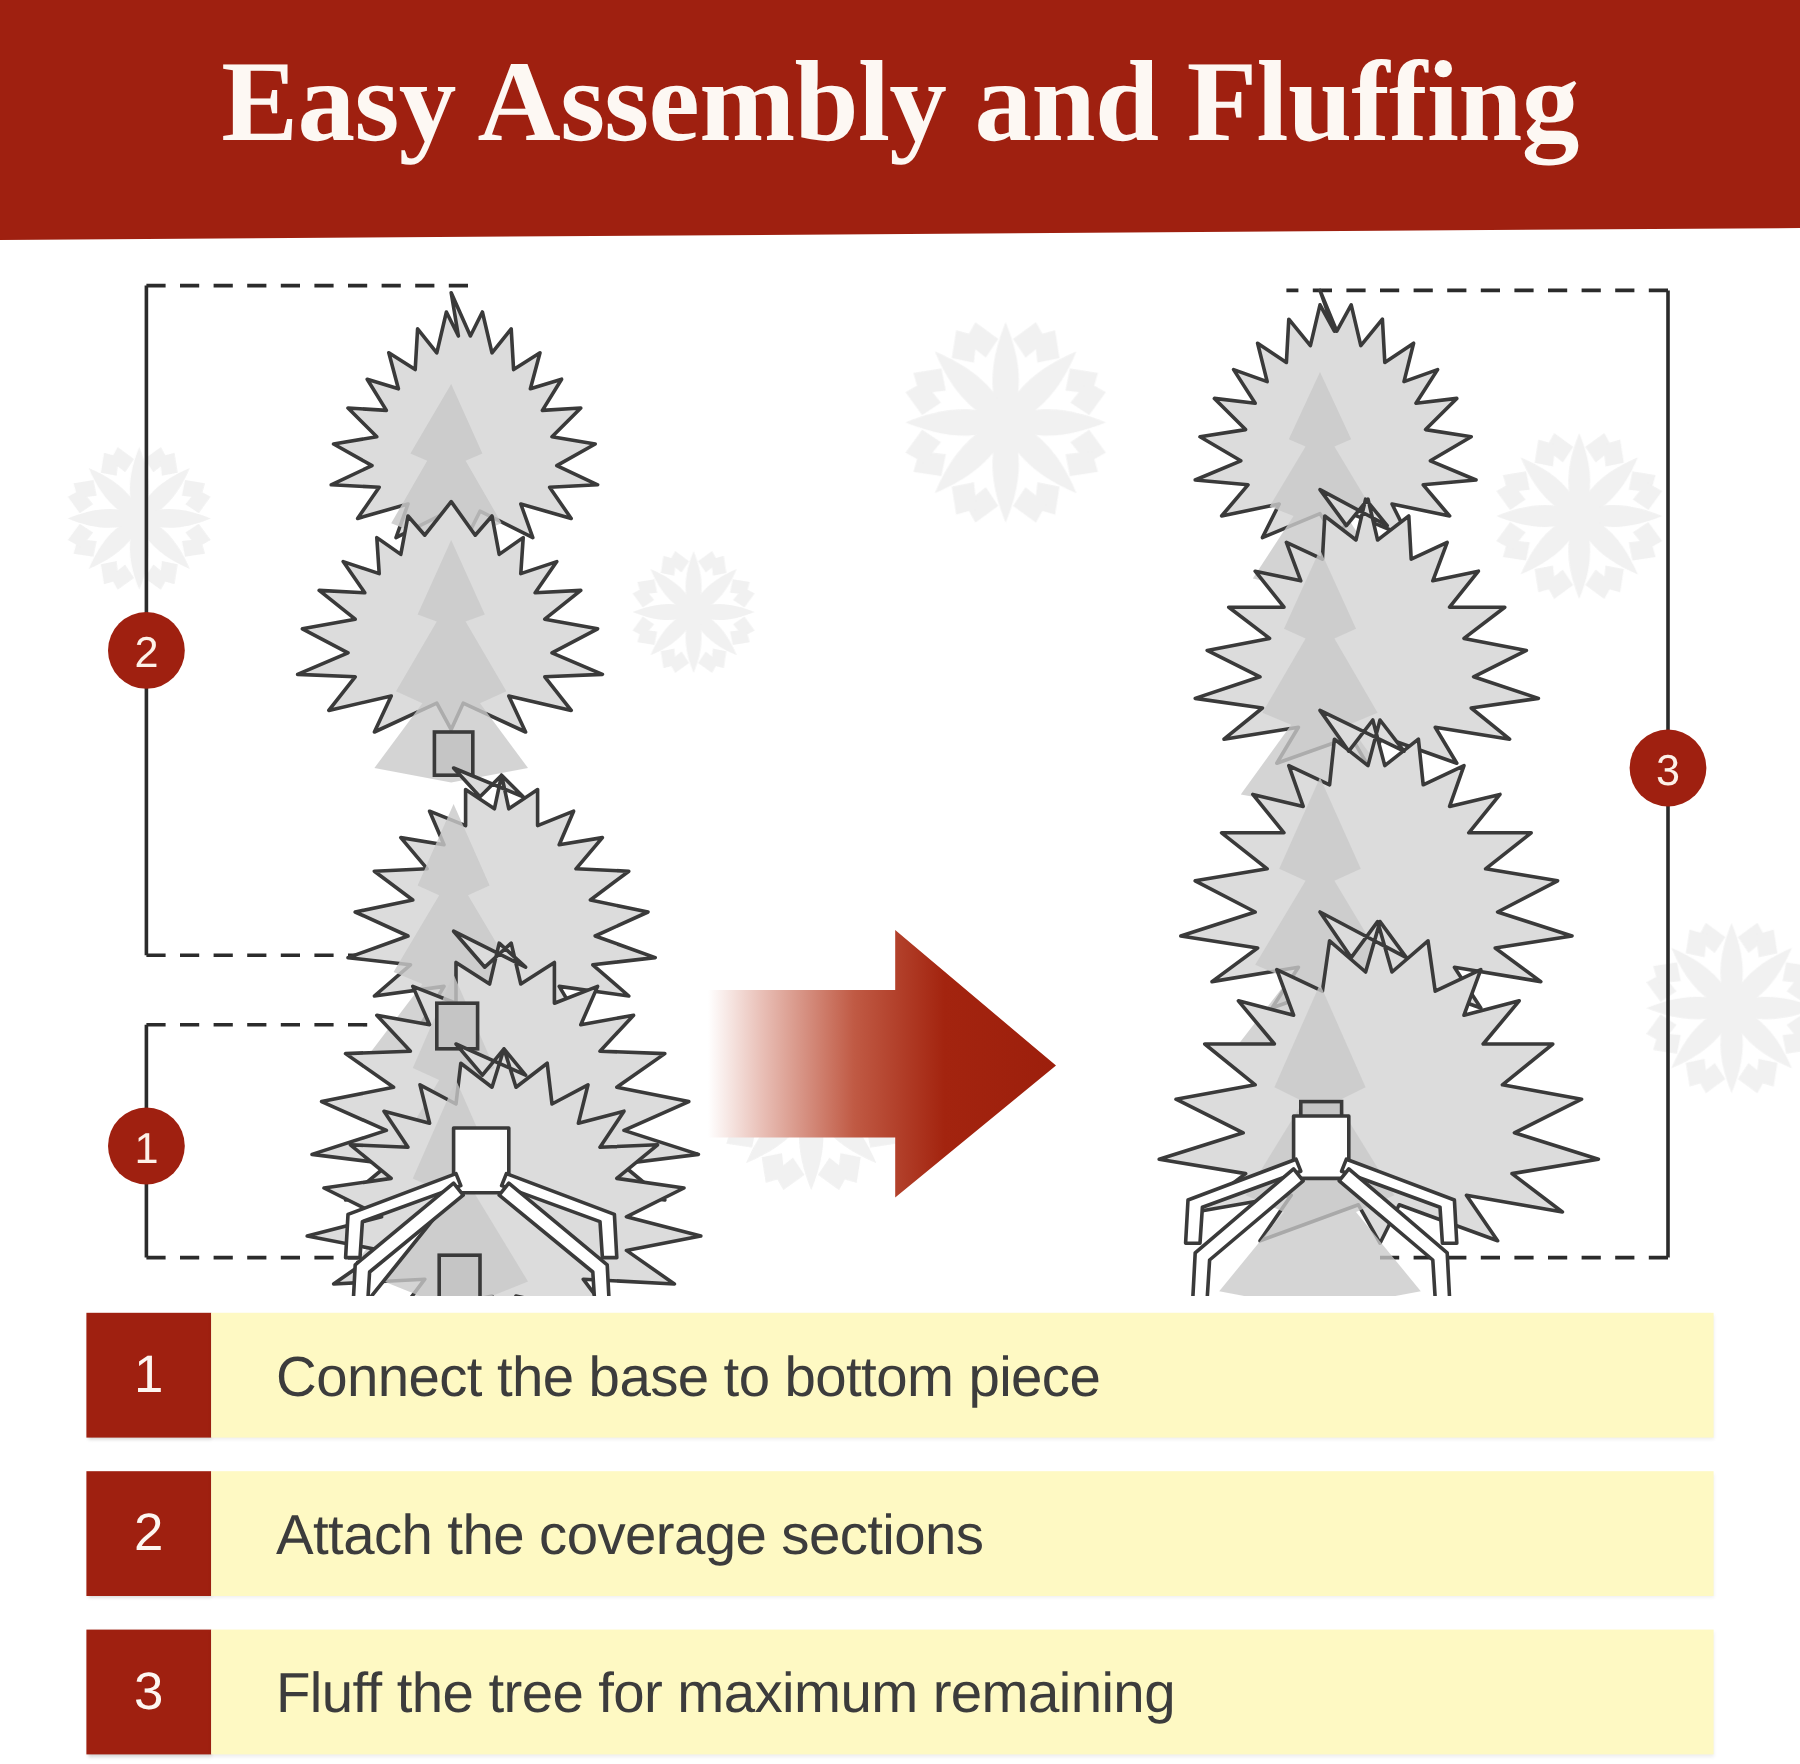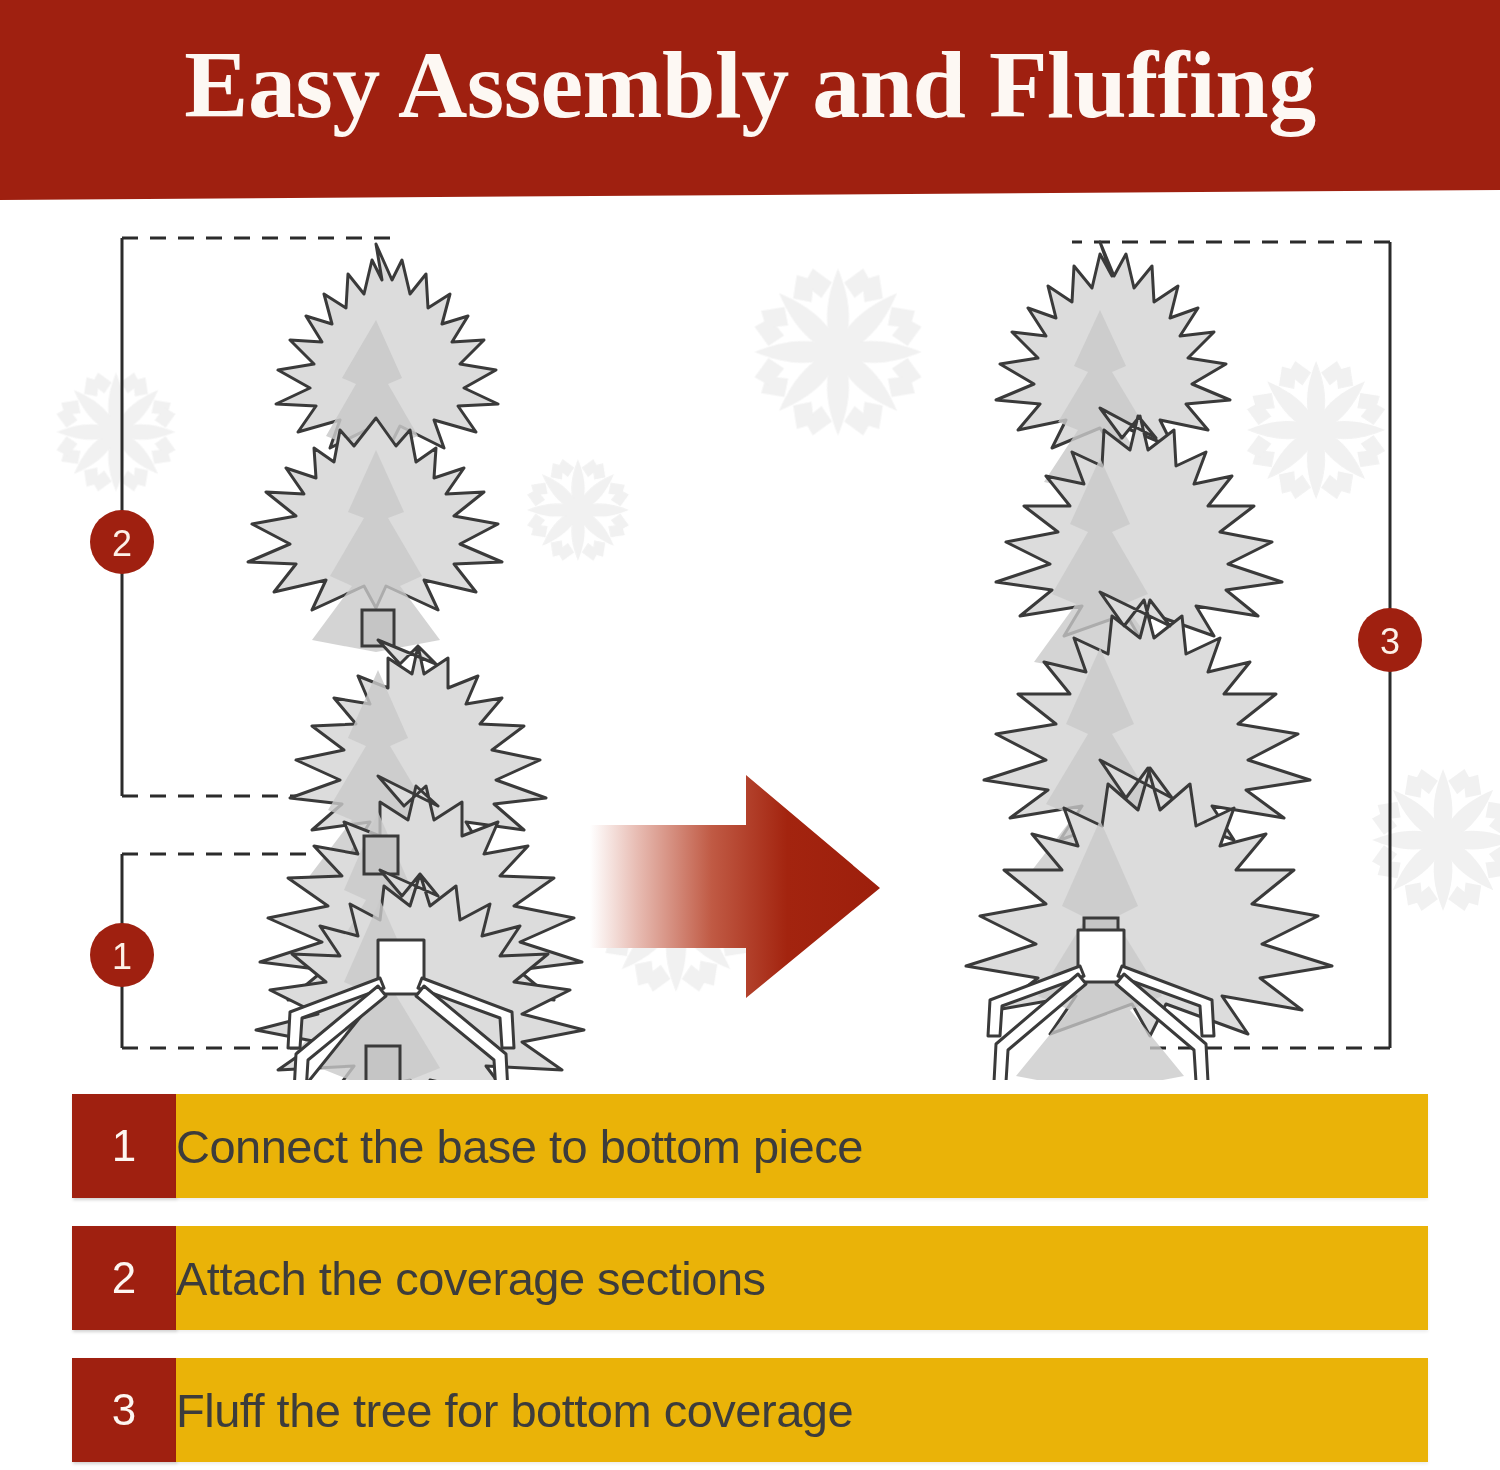--- a/index.html
+++ b/index.html
@@ -91,23 +91,24 @@
     align-items: center;
     justify-content: center;
     font-family: "Liberation Sans", sans-serif;
     font-size: 44px;
     font-weight: 400;
     line-height: 1;
     box-shadow: 1px 2px 3px rgba(0,0,0,0.18);
   }
   .step-bar {
     flex: 1;
-    background: #eab308;
+    background: #fef9c3;
     display: flex;
     align-items: center;
+    padding-left: 54px;
     box-sizing: border-box;
     color: #3c3c3c;
     font-family: "Liberation Sans", sans-serif;
     font-size: 47px;
     font-weight: 300;
     letter-spacing: -0.5px;
     box-shadow: 0 2px 3px rgba(0,0,0,0.07);
   }
 </style>
 </head>
@@ -355,18 +356,18 @@
       <div class="step-bar">Connect the base to bottom piece</div>
     </div>
 
     <div class="step-row r2">
       <div class="step-badge">2</div>
       <div class="step-bar">Attach the coverage sections</div>
     </div>
 
     <div class="step-row r3">
       <div class="step-badge">3</div>
-      <div class="step-bar">Fluff the tree for bottom coverage</div>
+      <div class="step-bar">Fluff the tree for maximum remaining</div>
     </div>
 
   </div>
 
 </div>
 
 </body></html>

